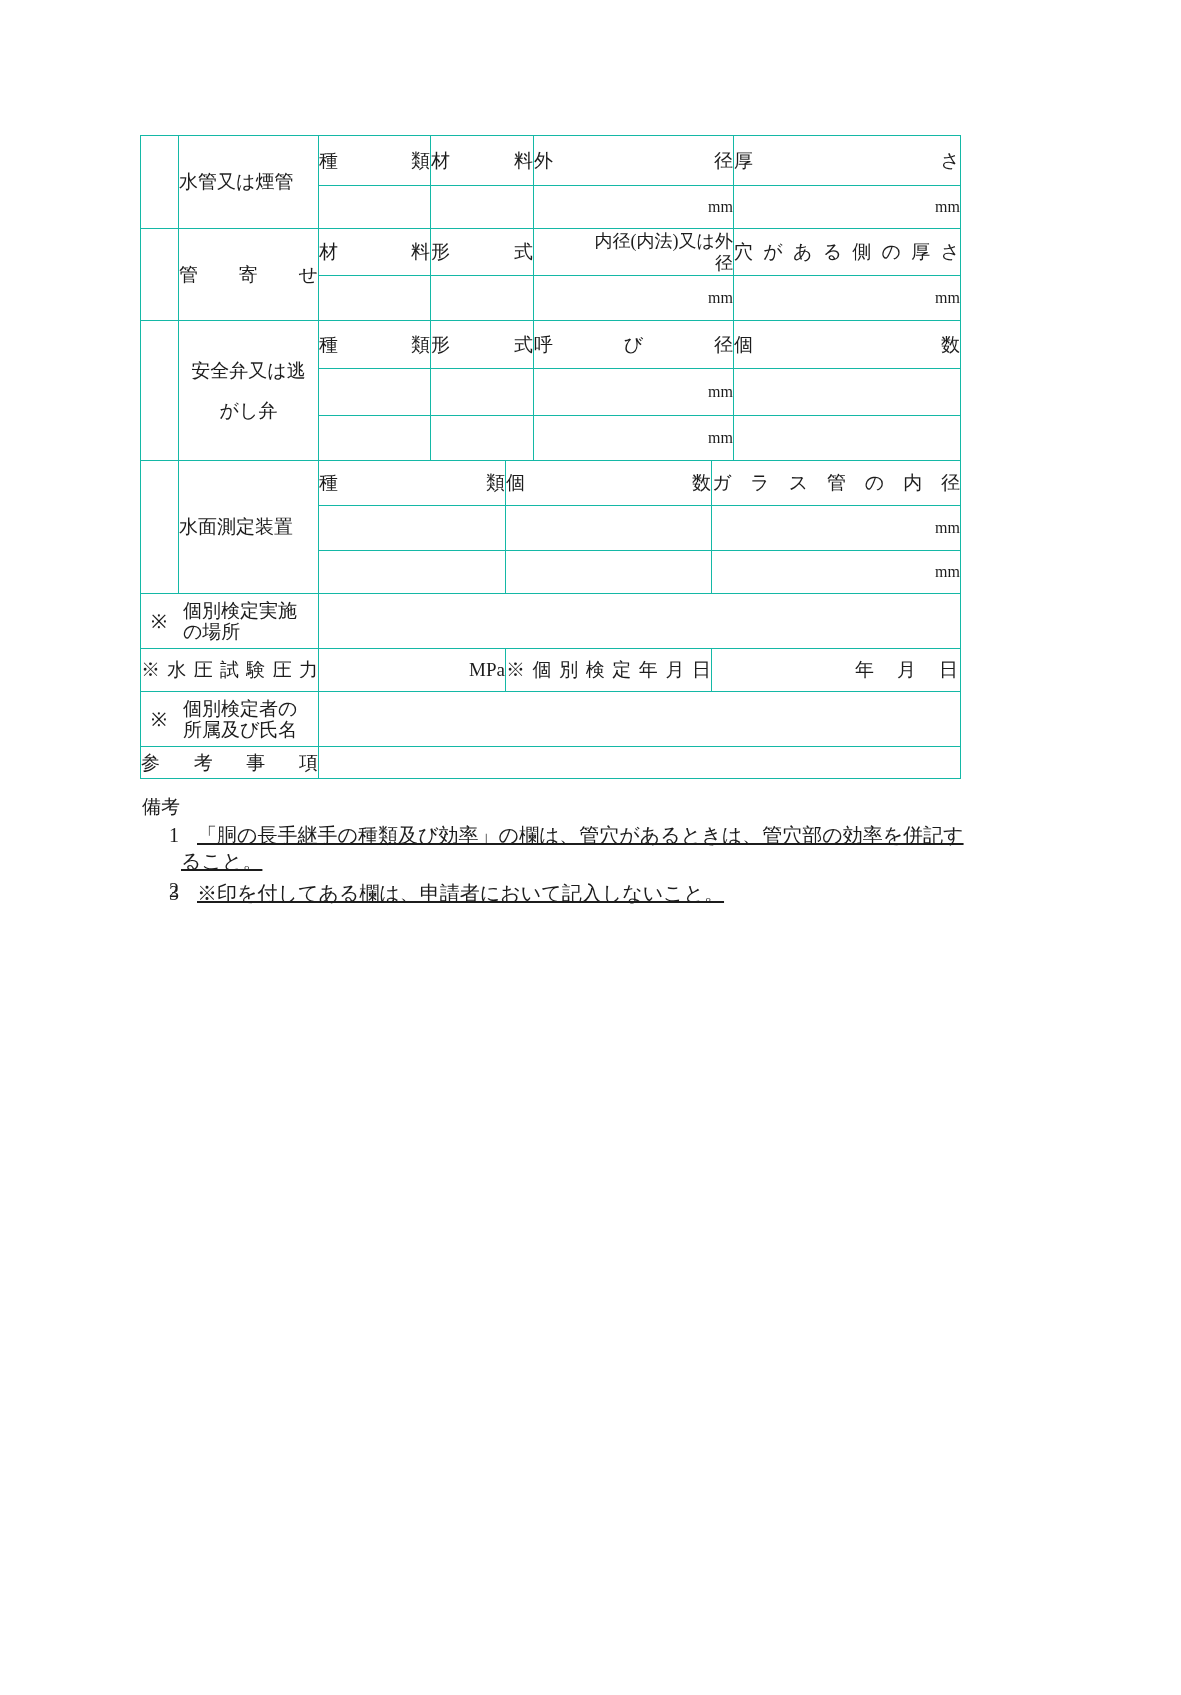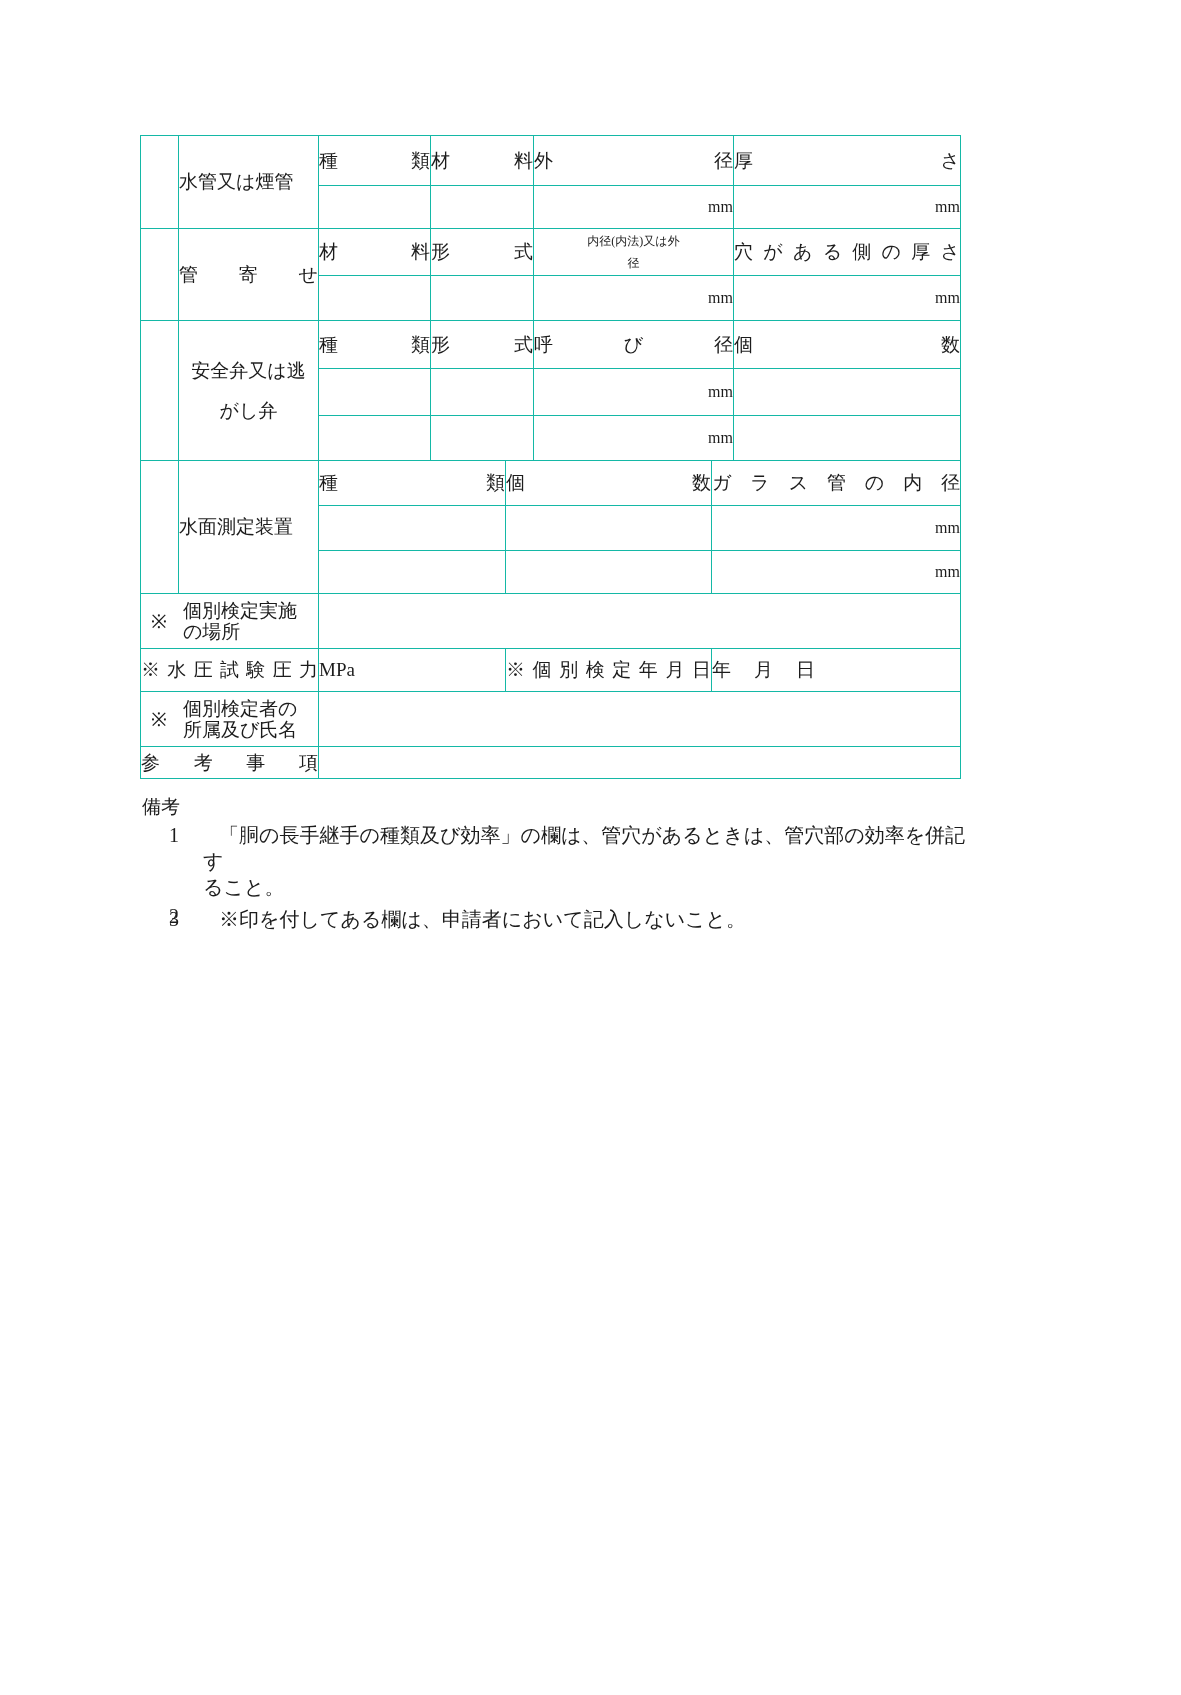--- a/index.html
+++ b/index.html
@@ -26,39 +26,39 @@
     border: 1px solid #14b8a6;
     vertical-align: middle;
     overflow: hidden;
     padding: 0;
   }
   .jc { text-align: justify; text-align-last: justify; }
   .hdr { padding: 0 10px; }
   .label-cell { padding-left: 8px; }
   .label-jc { padding: 0 18px 0 8px; text-align: justify; text-align-last: justify; }
   .label-2line { padding-left: 8px; line-height: 40px; text-align: center; }
-  .wrap-hdr { padding: 2px 6px; font-size: 12px; line-height: 22px; text-align: center; }
+  .wrap-hdr { padding: 2px 6px; font-size: 18px; line-height: 22px; text-align: right; }
   .unit { text-align: right; padding-right: 8px; font-size: 16px; }
-  .right { padding-right: 10px; }
+  .right { text-align: right; padding-right: 10px; }
   .date-cell { letter-spacing: 2px; }
   .mark-row { display: flex; align-items: center; padding-left: 10px; gap: 16px; }
   .two-line { line-height: 21px; }
   .pad-lr { padding: 0 8px; margin-left: 43px; }
 
   .notes {
     position: absolute;
     left: 142px; top: 795px;
     width: 840px;
     font-size: 20px;
     line-height: 26px;
   }
   .notes-title { line-height: 24px; margin-bottom: 0; font-size: 19px; }
   .note { position: relative; margin-top: 3px; }
   .note-num { position: absolute; left: 27px; top: 0; }
-  .note-text { margin-left: 61px; }
+  .note-text { margin-left: 39px; text-decoration: underline; }
   .note-line.l1 { text-indent: 16px; }
 </style>
 </head>
 <body>
 
 <div class="page">
 
   <table class="form">
     <colgroup>
       <col style="width:38px">

